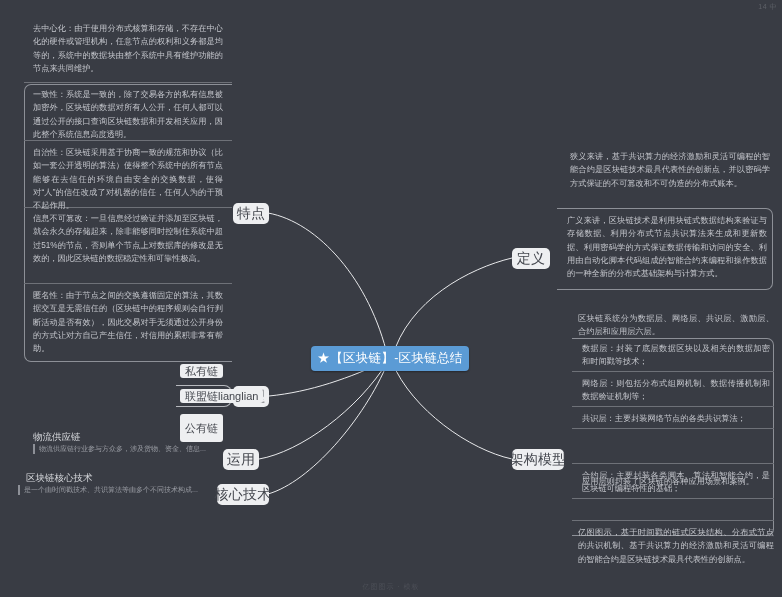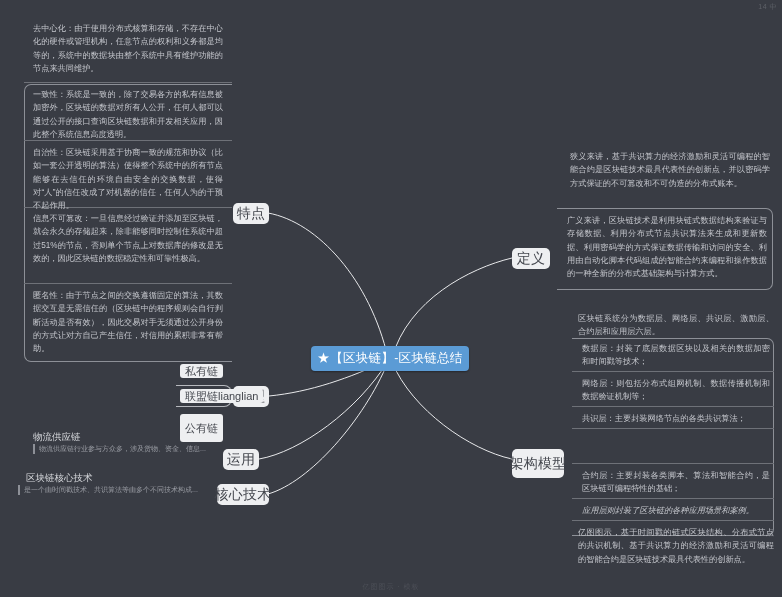--- a/index.html
+++ b/index.html
@@ -256,21 +256,21 @@
 
   <div class="pill" style="left:512px; top:248px; width:38px; height:21px;">
     <span>定义</span>
   </div>
 
   <div class="note" style="left:570px; top:150px; width:200px;">狭义来讲，基于共识算力的经济激励和灵活可编程的智能合约是区块链技术最具代表性的创新点，并以密码学方式保证的不可篡改和不可伪造的分布式账本。</div>
 
   <div class="note-bracket right" style="left:557px; top:208px; width:216px; height:82px;"></div>
   <div class="note" style="left:567px; top:214px; width:200px;">广义来讲，区块链技术是利用块链式数据结构来验证与存储数据、利用分布式节点共识算法来生成和更新数据、利用密码学的方式保证数据传输和访问的安全、利用由自动化脚本代码组成的智能合约来编程和操作数据的一种全新的分布式基础架构与计算方式。</div>
 
-  <div class="pill" style="left:512px; top:449px; width:52px; height:29px;text-align:right;">
+  <div class="pill" style="left:512px; top:449px; width:52px; height:21px;text-align:right;">
     <span>架构模型</span>
   </div>
 
   <div class="note" style="left:578px; top:312px; width:196px;">区块链系统分为数据层、网络层、共识层、激励层、合约层和应用层六层。</div>
 
   <div class="note-bracket right" style="left:572px; top:338px; width:202px; height:198px;"></div>
 
   <div class="note" style="left:582px; top:342px; width:188px;">数据层：封装了底层数据区块以及相关的数据加密和时间戳等技术；</div>
   <div class="note-sep" style="left:572px; top:371px; width:202px;"></div>
 
@@ -278,21 +278,21 @@
   <div class="note-sep" style="left:572px; top:406px; width:202px;"></div>
 
   <div class="note" style="left:582px; top:412px; width:188px;">共识层：主要封装网络节点的各类共识算法；</div>
   <div class="note-sep" style="left:572px; top:428px; width:202px;"></div>
 
   <div class="note-sep" style="left:572px; top:463px; width:202px;"></div>
 
   <div class="note" style="left:582px; top:469px; width:188px;">合约层：主要封装各类脚本、算法和智能合约，是区块链可编程特性的基础；</div>
   <div class="note-sep" style="left:572px; top:498px; width:202px;"></div>
 
-  <div class="note" style="left:582px; top:504px; width:188px;font-style:italic;">应用层则封装了区块链的各种应用场景和案例。</div>
+  <div class="note" style="left:582px; top:475px; width:188px;">应用层则封装了区块链的各种应用场景和案例。</div>
   <div class="note-sep" style="left:572px; top:520px; width:202px;"></div>
 
   <div class="note" style="left:578px; top:526px; width:196px;">亿图图示，基于时间戳的链式区块结构、分布式节点的共识机制、基于共识算力的经济激励和灵活可编程的智能合约是区块链技术最具代表性的创新点。</div>
 
   <div class="corner-badge">14 中</div>
   <div class="watermark">亿图图示 · 模板</div>
 
 </div>
 
 </body></html>

